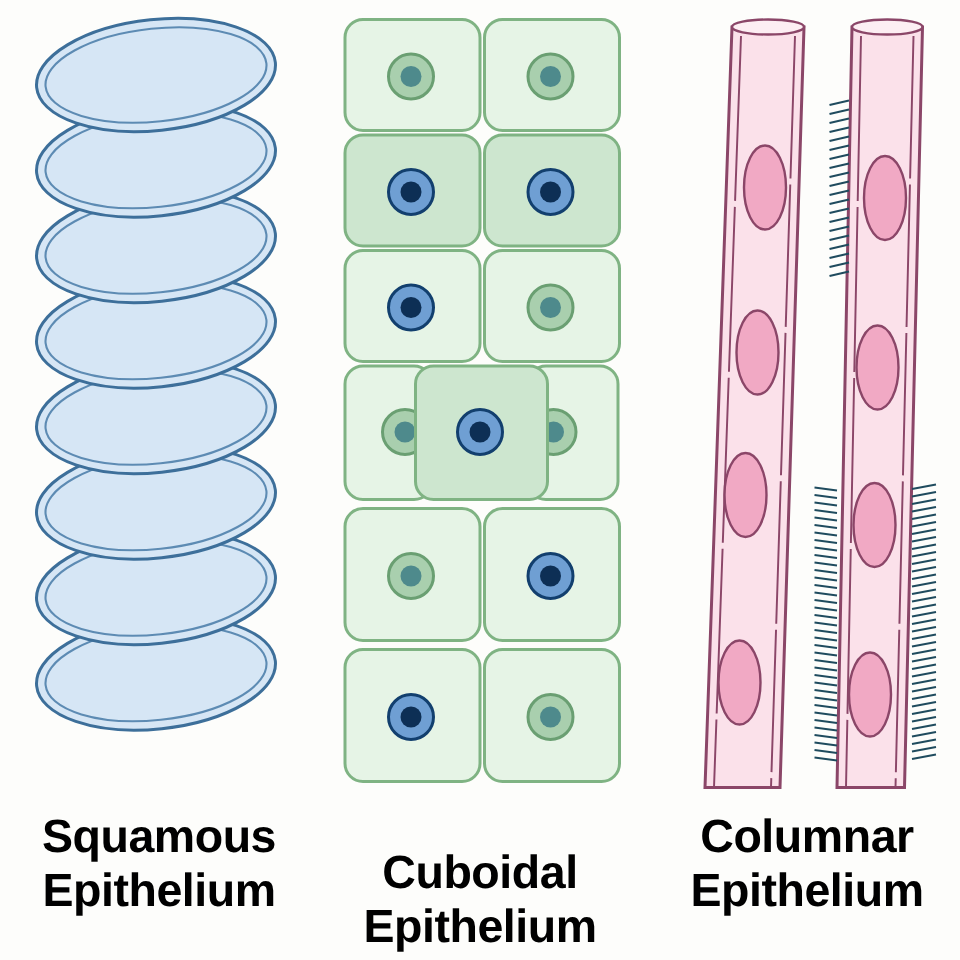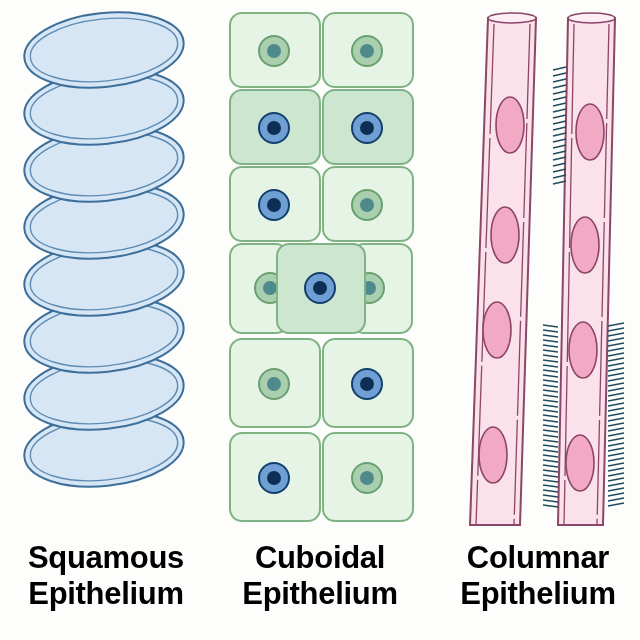--- a/index.html
+++ b/index.html
@@ -233,20 +233,20 @@
         <line x1="543" y1="505" x2="558" y2="507"></line>
         <line x1="608" y1="506" x2="624" y2="503"></line>
       </g>
     </g>
 </svg>
 
 <div class="label" style="left:-4px;">
   <span>Squamous</span>
   <span>Epithelium</span>
 </div>
-<div class="label" style="left:210px;">
+<div class="label" style="left:210px;margin-top:24px;">
   <span>Cuboidal</span>
   <span>Epithelium</span>
 </div>
 <div class="label" style="left:428px;">
   <span>Columnar</span>
   <span>Epithelium</span>
 </div>
 
 </body></html>

